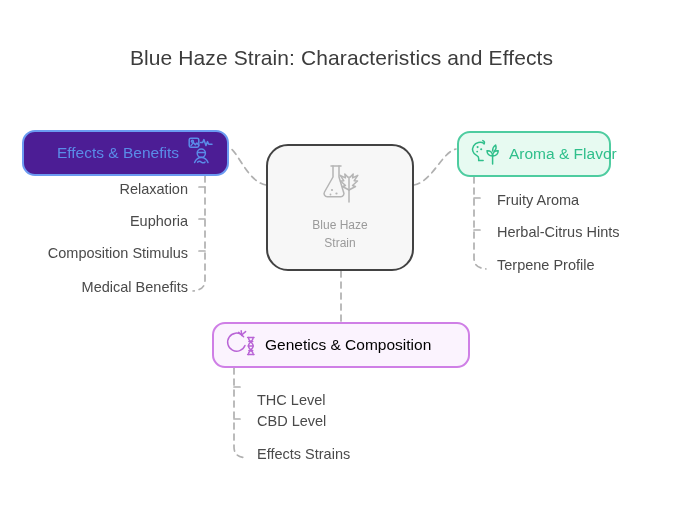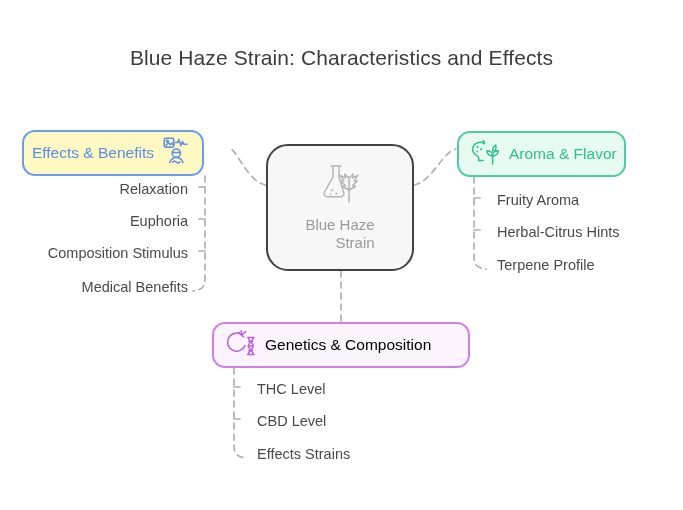--- a/index.html
+++ b/index.html
@@ -50,24 +50,24 @@
     border: 2px solid #424242;
     border-radius: 22px;
     background: #f7f7f7;
     display: flex;
     flex-direction: column;
     align-items: center;
     justify-content: center;
   }
   #center-node .c-icon { margin-bottom: 7px; }
   #center-label {
-    font-size: 15px;
+    font-size: 12px;
     line-height: 18px;
     color: #9a9a9a;
-    text-align: right;
+    text-align: center;
     white-space: pre-line;
   }
 
   
   .branch-node {
     position: absolute;
     box-sizing: border-box;
     border-width: 2px;
     border-style: solid;
     border-radius: 13px;
@@ -78,31 +78,31 @@
     gap: 9px;
   }
   .branch-label {
     font-size: 15.5px;
     white-space: nowrap;
   }
 
   #node-effects {
     left: 22px;
     top: 130px;
-    width: 182px;
+    width: 207px;
     border-color: #6b9bf2;
-    background: #fef9c3;
+    background: #4c1d95;
     justify-content: flex-end;
   }
   #node-effects .branch-label { color: #5a8ce8; }
 
   #node-aroma {
     left: 457px;
     top: 131px;
-    width: 169px;
+    width: 154px;
     border-color: #4ecca0;
     background: #e7faf1;
   }
   #node-aroma .branch-label { color: #2fbf8b; }
 
   #node-genetics {
     left: 212px;
     top: 322px;
     width: 258px;
     border-color: #cf7fe6;
@@ -128,21 +128,21 @@
   #leaf-medical         { top: 278px; }
 
   
   .leaf-right { left: 497px; }
   #leaf-fruity          { top: 191px; }
   #leaf-herbal          { top: 223px; }
   #leaf-terpene         { top: 256px; }
 
   
   .leaf-bottom { left: 257px; }
-  #leaf-thc             { top: 380px; text-align: center; }
+  #leaf-thc             { top: 391px; text-align: center; }
   #leaf-cbd             { top: 412px; }
   #leaf-parent          { top: 445px; }
 </style>
 </head>
 <body>
 
 <div id="canvas">
 
   <svg id="edges" viewBox="0 0 683 510" width="683" height="510">
     <g fill="none" stroke="#b0b0b0" stroke-width="1.7" stroke-dasharray="6,5" stroke-linecap="round">

